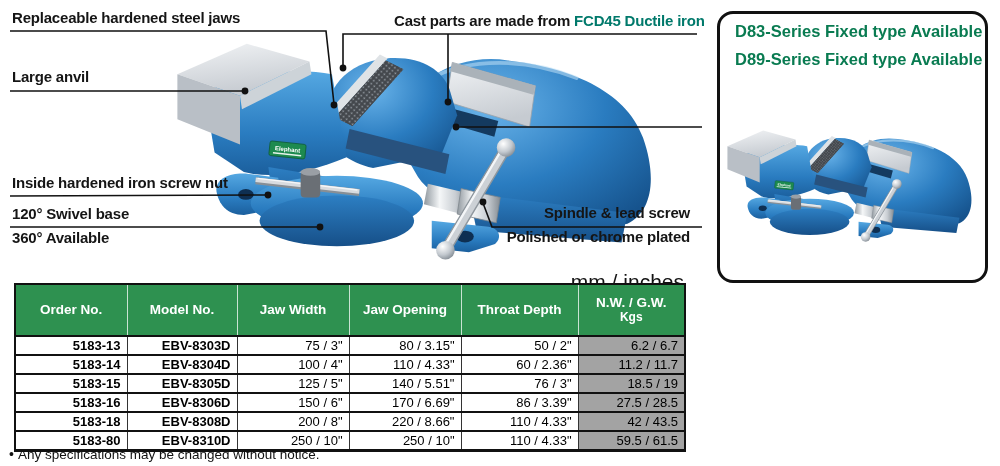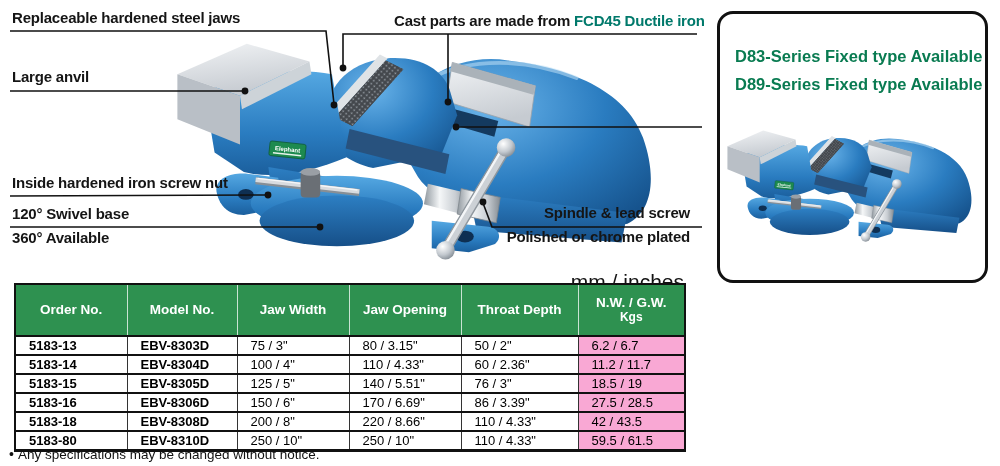--- a/index.html
+++ b/index.html
@@ -9,42 +9,42 @@
   }
   .art{position:absolute;left:0;top:0;pointer-events:none;}
   .lbl{position:absolute;font-size:15px;font-weight:700;letter-spacing:-.2px;white-space:nowrap;color:#151515;}
   .teal{color:#00796B;}
   .lbl.r{text-align:right;}
   
   .side-panel{
     position:absolute;left:717px;top:11px;width:265px;height:266px;
     border:3px solid #111;border-radius:16px;background:#fff;
   }
-  .panel-text{position:absolute;left:15px;top:28px;line-height:28px;font-size:16.5px;font-weight:700;color:#097B51;white-space:nowrap;}
+  .panel-text{position:absolute;left:15px;top:3px;line-height:28px;font-size:16.5px;font-weight:700;color:#097B51;white-space:nowrap;}
   .panel-art{position:absolute;left:0;top:0;}
   
   .units{position:absolute;right:316px;top:270px;font-size:21px;color:#111;text-decoration:underline;}
   
   table.spec{
     position:absolute;left:14px;top:283px;width:670px;
     border-collapse:collapse;table-layout:fixed;font-size:13px;
   }
   table.spec th{
     background:#2e9150;color:#fff;font-weight:700;font-size:13.5px;
     border-right:1px solid rgba(255,255,255,.75);border-bottom:2px solid #111;
     height:38px;padding:6px;text-align:center;line-height:1.15;
   }
   table.spec th:last-child{border-right:none;}
   table.spec td{
     border:1px solid #333;border-top:2px solid #111;border-bottom:2px solid #111;
-    height:17px;padding:0 13px;text-align:left;color:#000;background:#fff;
+    height:17px;padding:0 6px;text-align:right;color:#000;background:#fff;
   }
   table.spec{border:2px solid #111;border-bottom:3px solid #111;}
   table.spec td.col0,table.spec td.col1{font-weight:700;}
-  table.spec td.col5{background:#f9a8d4;}
+  table.spec td.col5{background:#a3a3a3;}
   .th-sub{font-size:12px;font-weight:700;}
   .footnote{position:absolute;left:9px;top:446px;font-size:13.5px;color:#111;}
   .footnote .bullet{margin-right:4px;font-size:14px;}
 </style>
 </head>
 <body>
 
 <div class="page">
 
   <svg class="art" width="710" height="280" viewBox="0 0 710 280">

